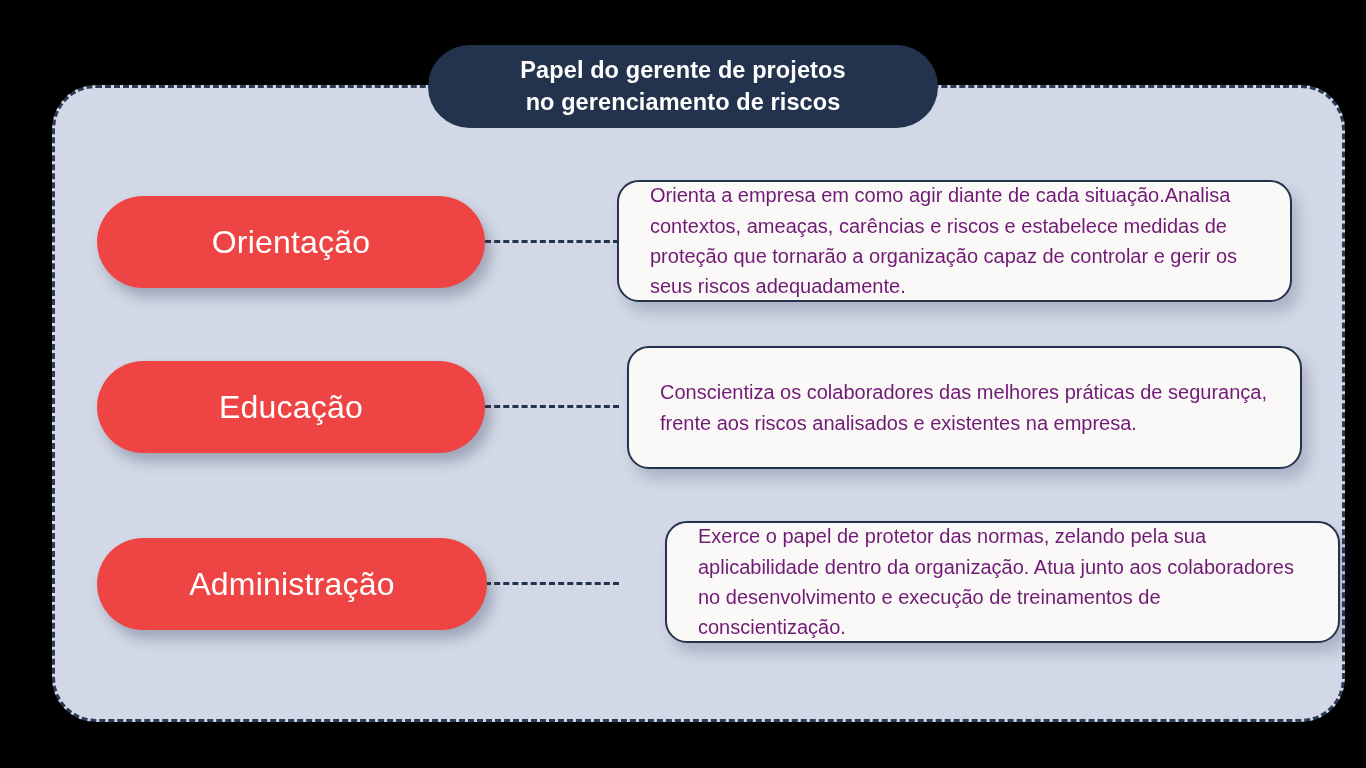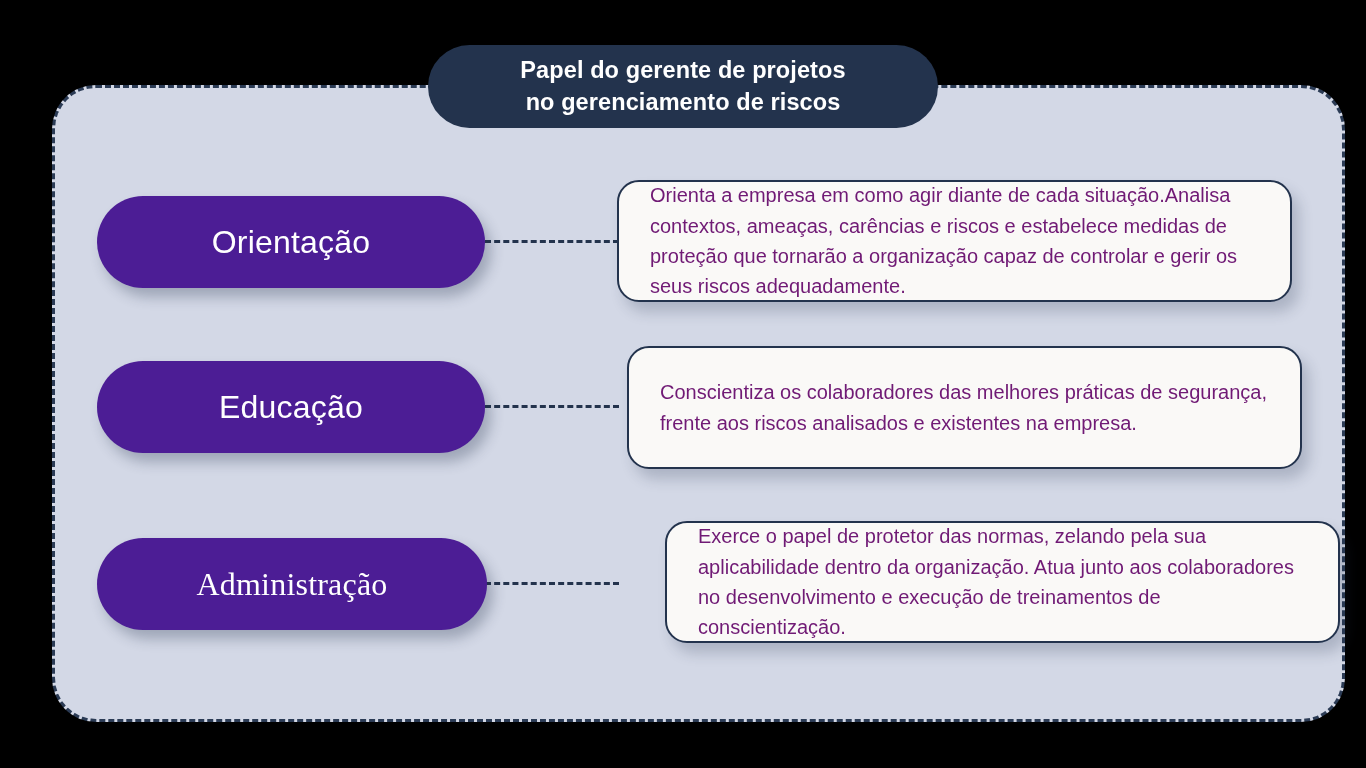--- a/index.html
+++ b/index.html
@@ -71,31 +71,31 @@
   }
   .row.r0 { top: 196px; }
   .row.r1 { top: 361px; }
   .row.r2 { top: 538px; }
 
   
   .pill {
     position: absolute;
     left: 97px;
     height: 92px;
-    background: #4c1d95;
+    background: #ef4444;
     border-radius: 46px;
     display: flex;
     align-items: center;
     justify-content: center;
     box-shadow: 6px 9px 13px rgba(35, 51, 77, 0.30);
     z-index: 3;
   }
   .pill.w-a { width: 388px; }
   .pill.w-b { width: 388px; }
-  .pill.w-c { width: 390px; font-family: Liberation Serif, serif; }
+  .pill.w-c { width: 390px; }
   .pill .pill-label {
     color: #ffffff;
     font-size: 32px;
     font-weight: normal;
     letter-spacing: 0.2px;
     text-align: center;
     white-space: nowrap;
   }
 
   

